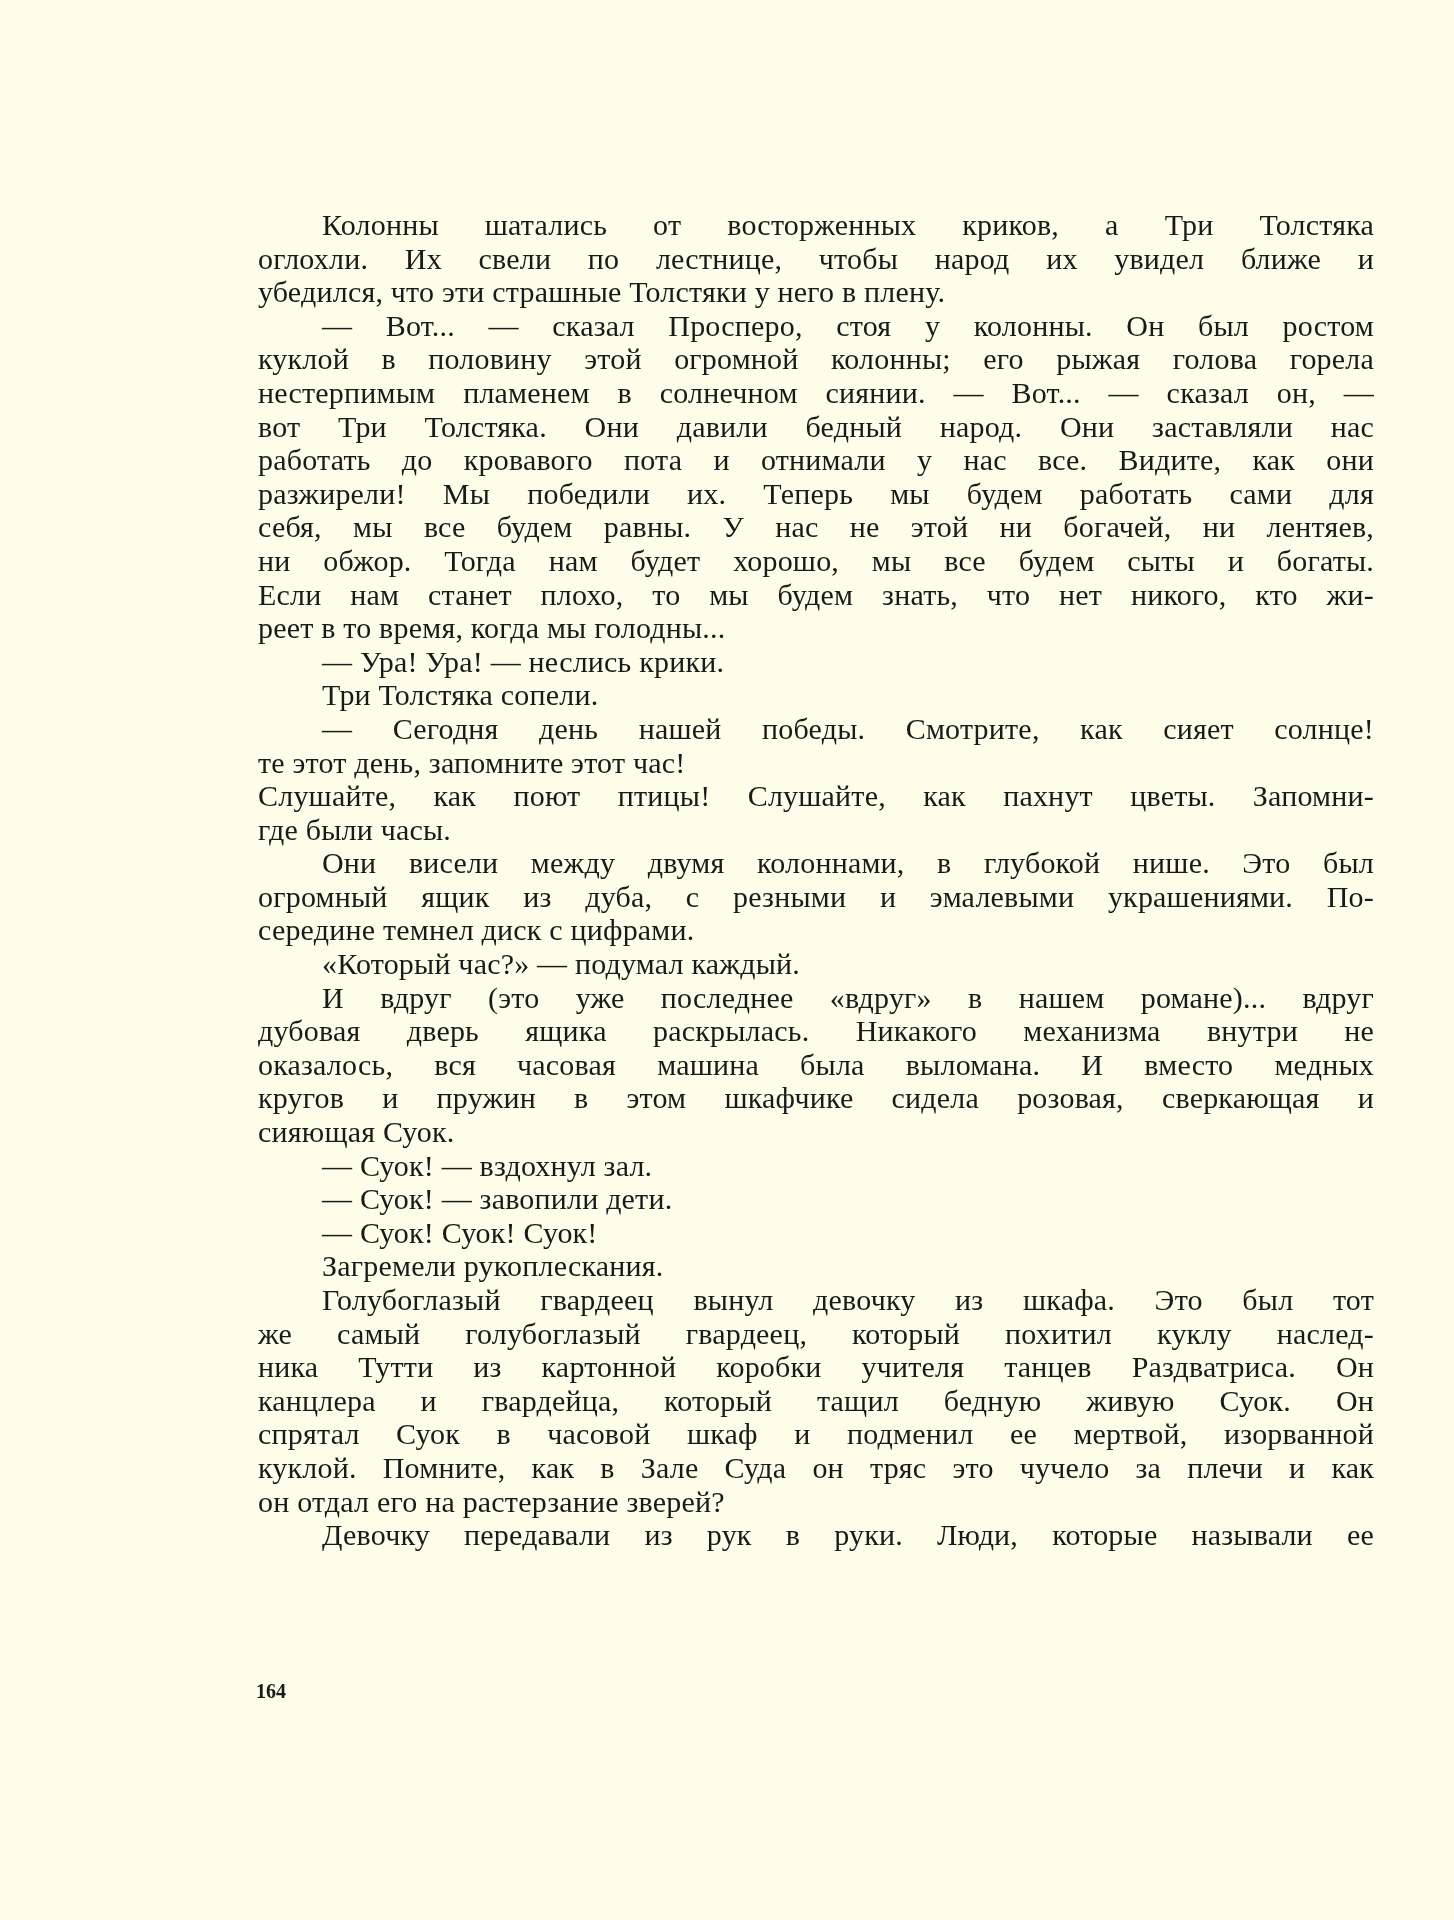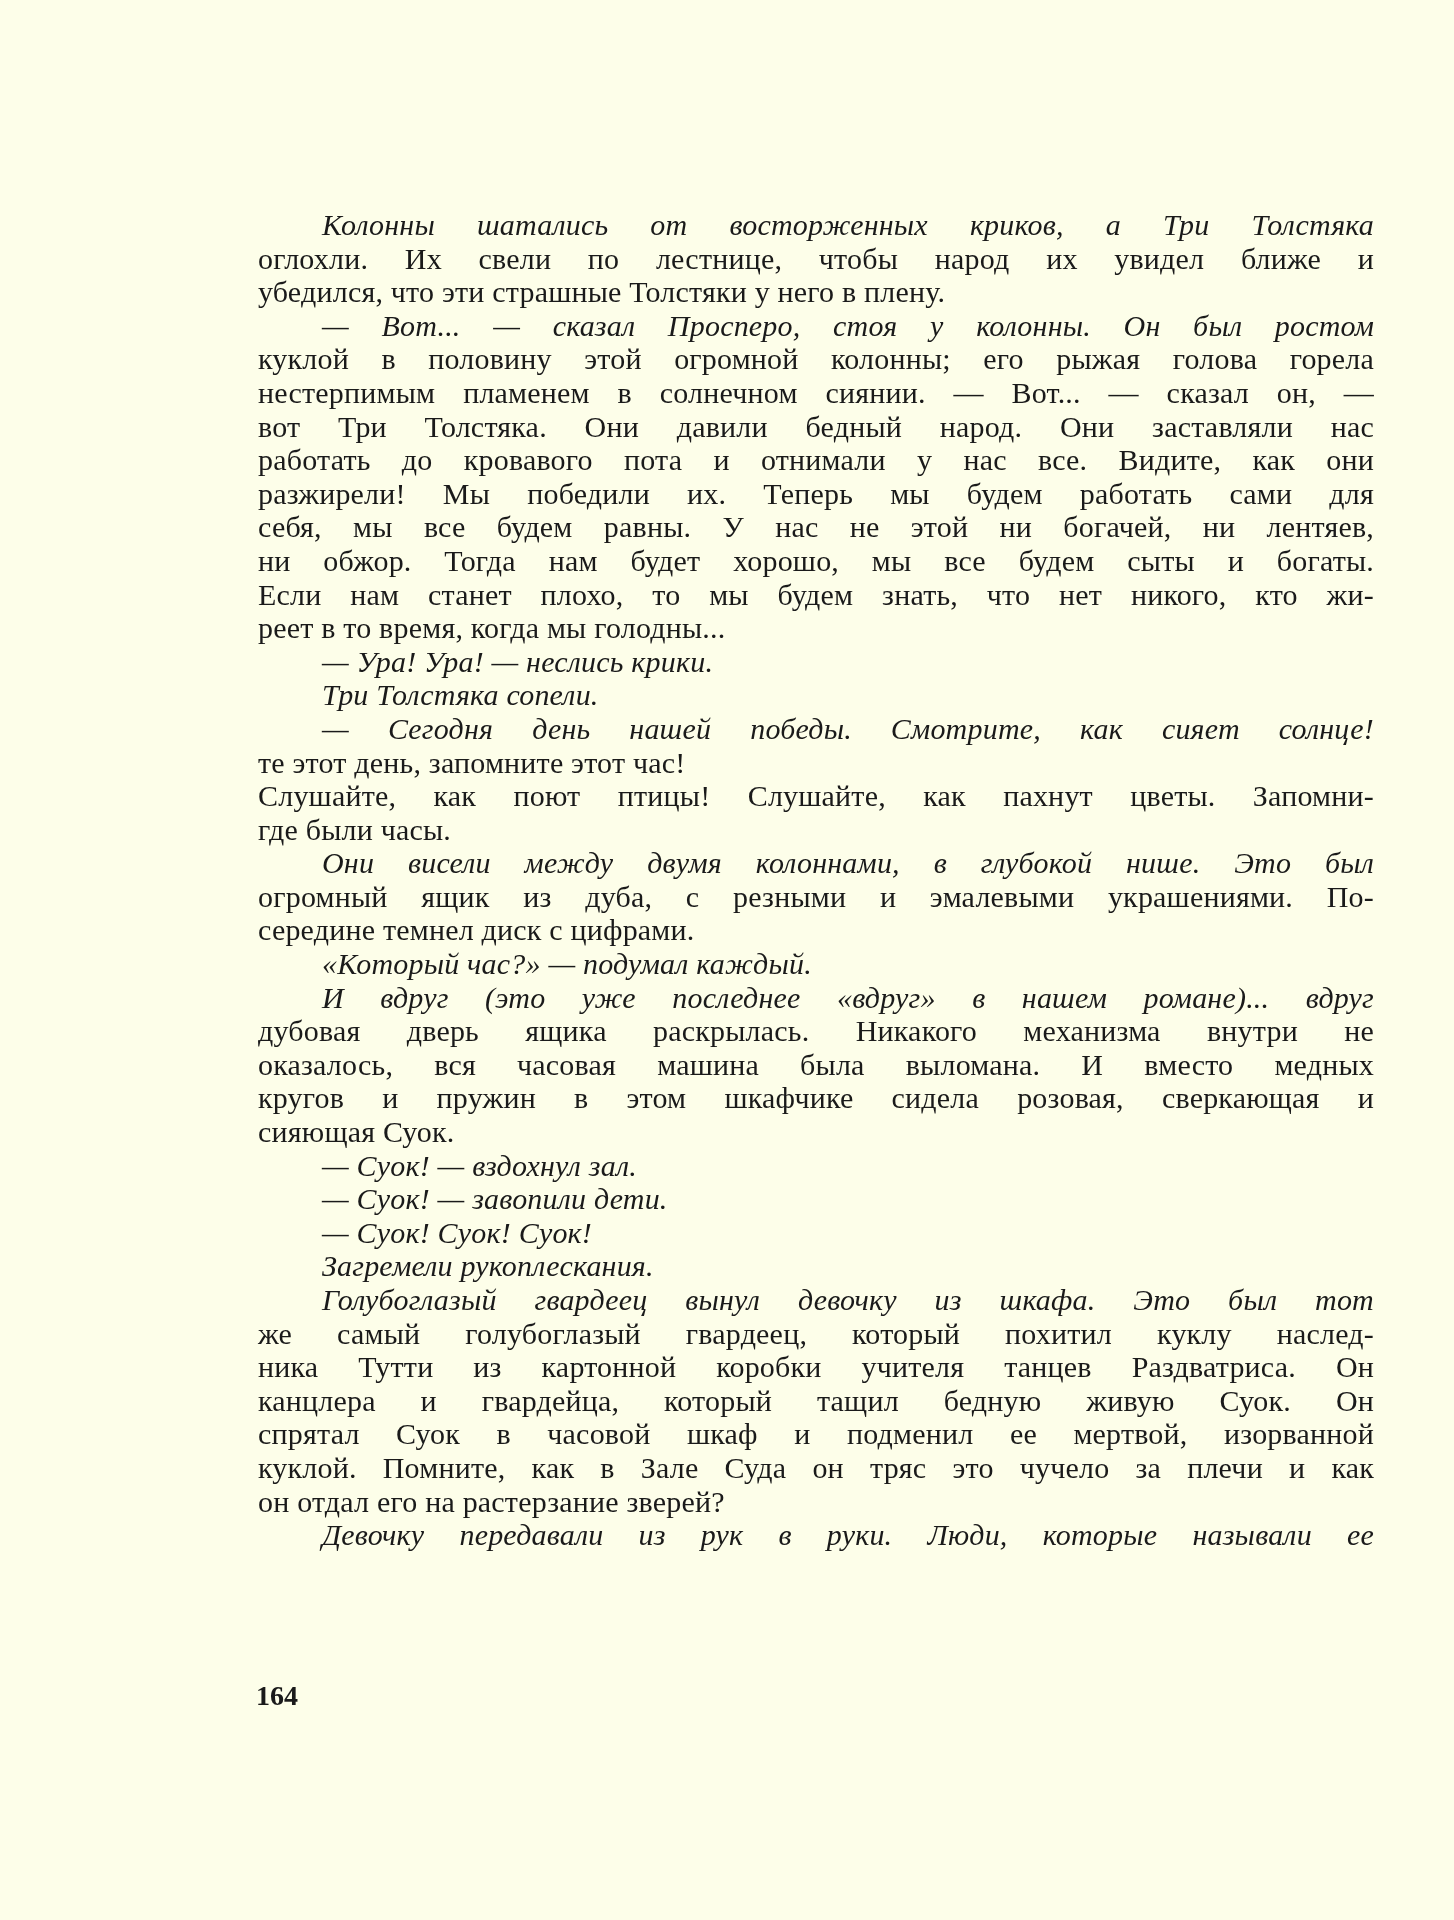--- a/index.html
+++ b/index.html
@@ -35,27 +35,26 @@
     white-space: nowrap;
     text-align: justify;
     text-align-last: justify;
     height: 33.6px;
   }
   .line.last {
     text-align-last: left;
   }
   .line.indent {
     padding-left: 64px;
-    font-style: italic;
   }
   .page-number {
     position: absolute;
     left: 256px;
     top: 1680px;
-    font-size: 28px;
+    font-size: 20px;
     font-weight: bold;
   }
 </style>
 </head>
 <body>
 
 <div class="page">
   <div class="text-block" id="text-block">
       <span class="line indent">Колонны шатались от восторженных криков, а Три Толстяка</span>
       <span class="line">оглохли. Их свели по лестнице, чтобы народ их увидел ближе и</span>

